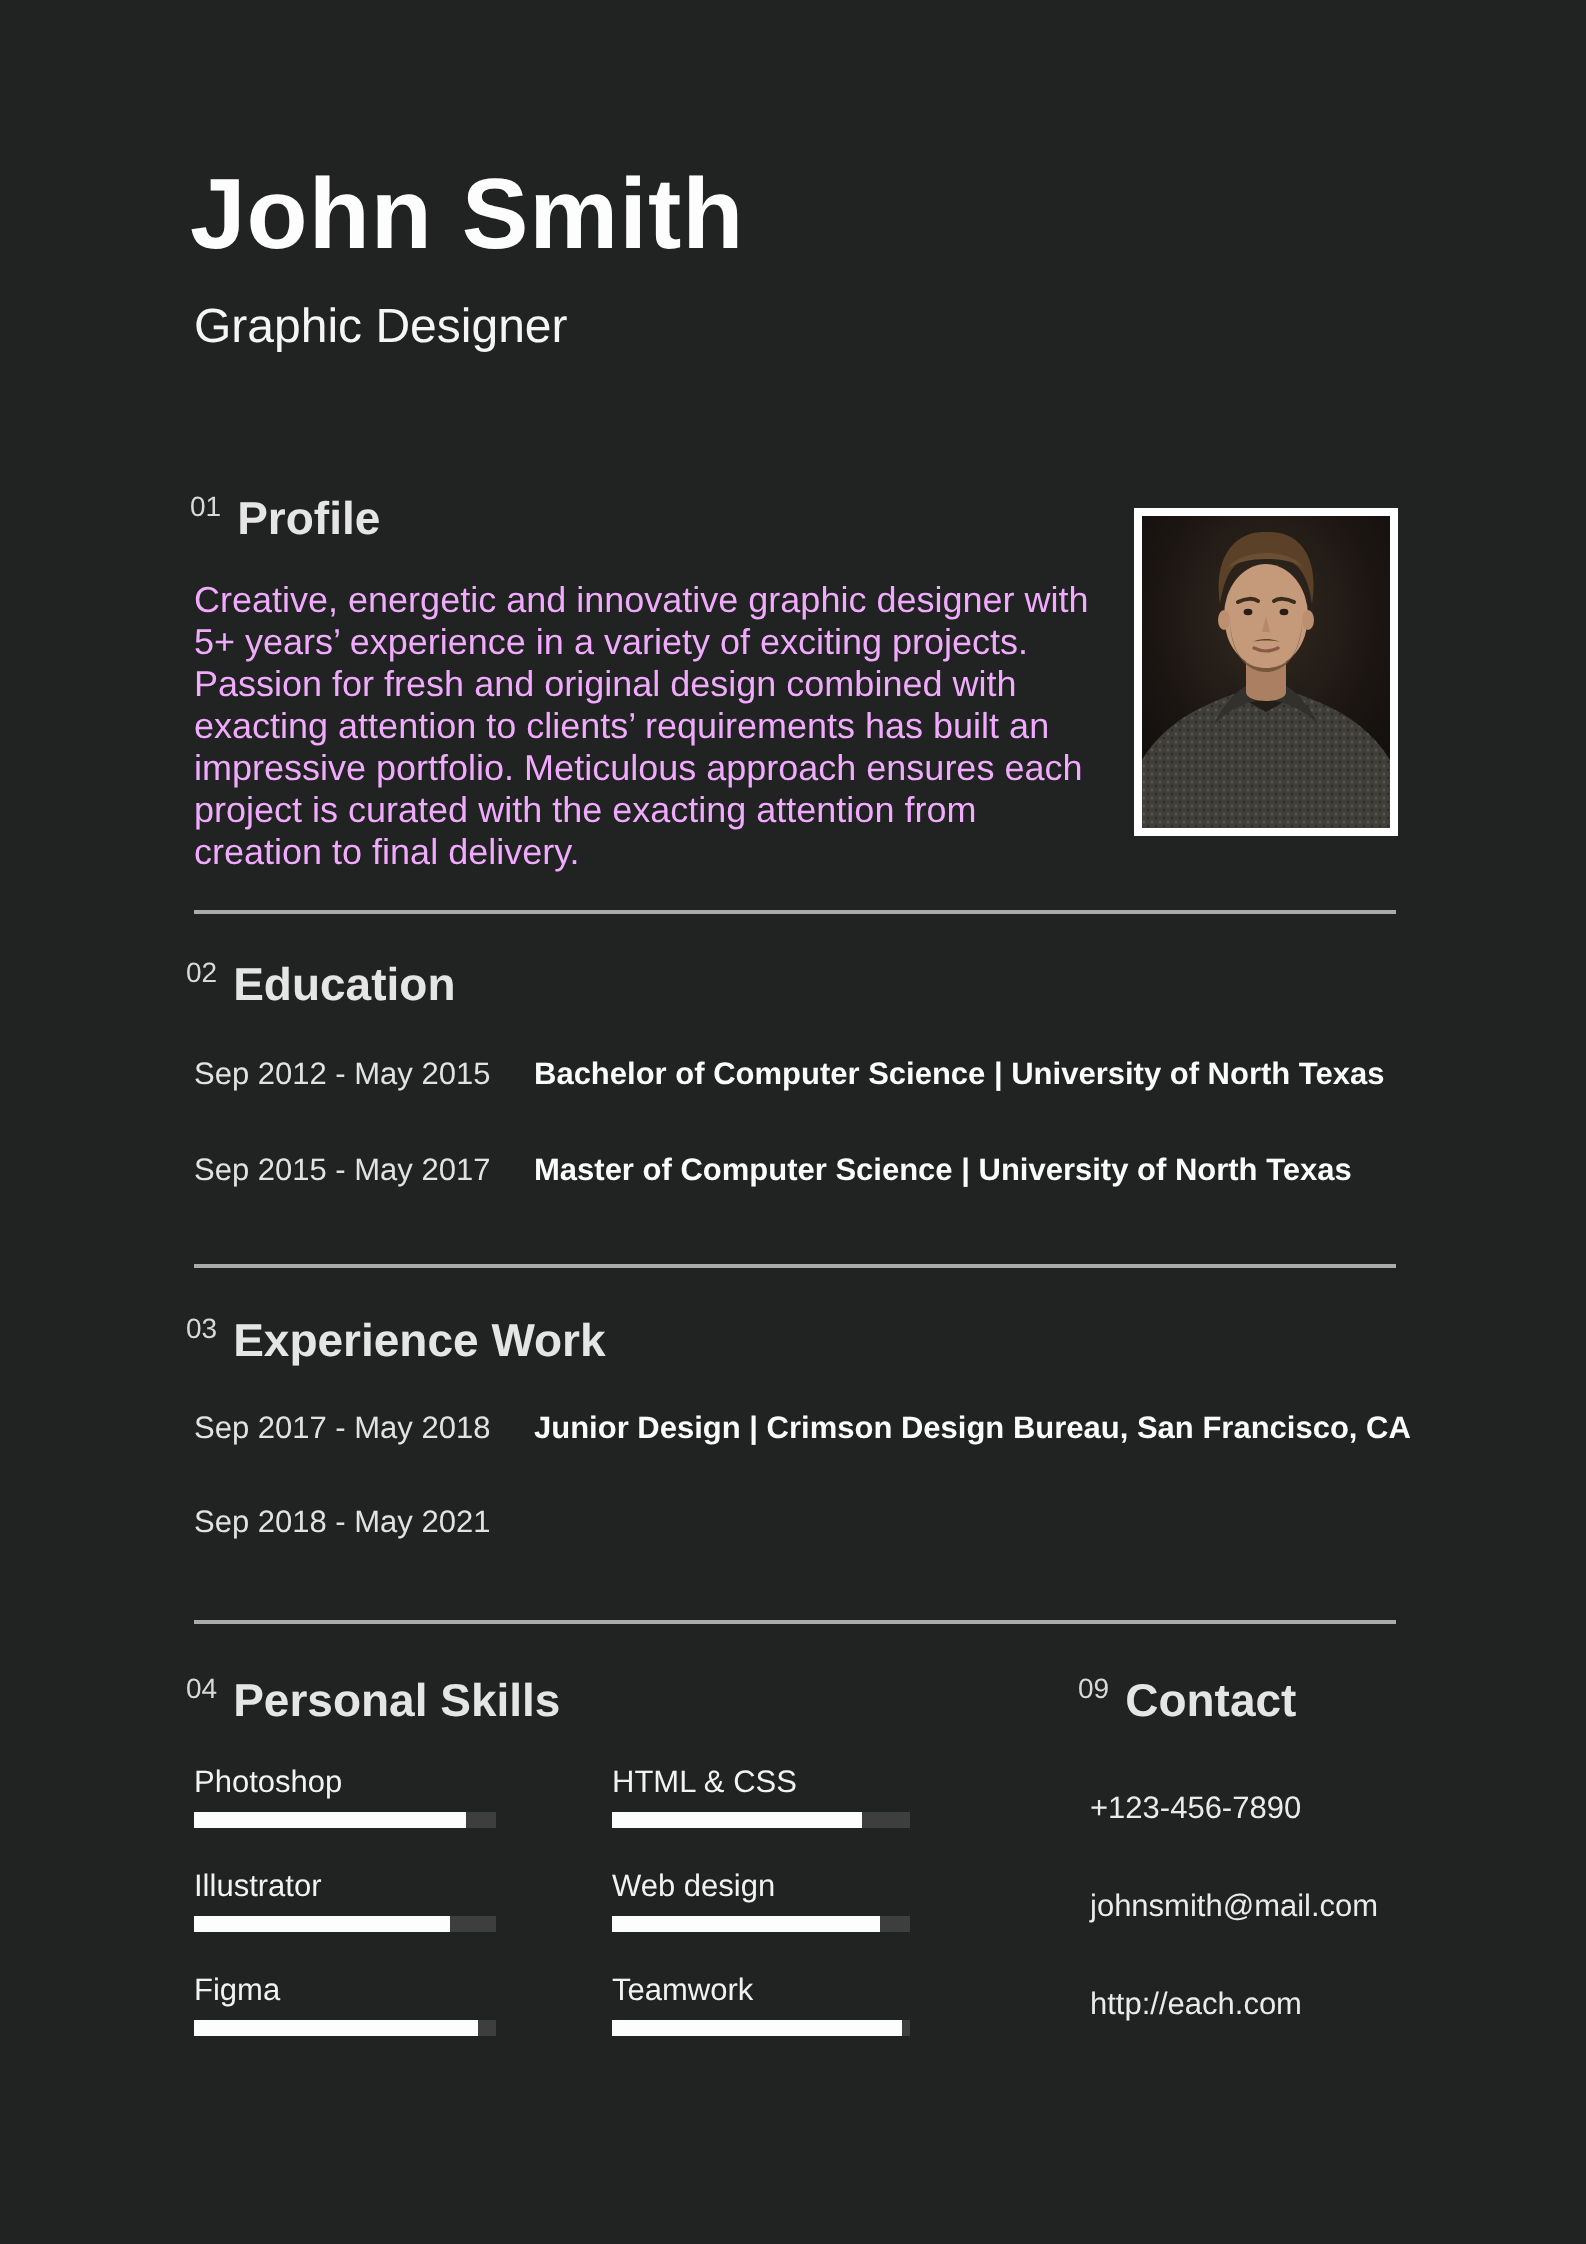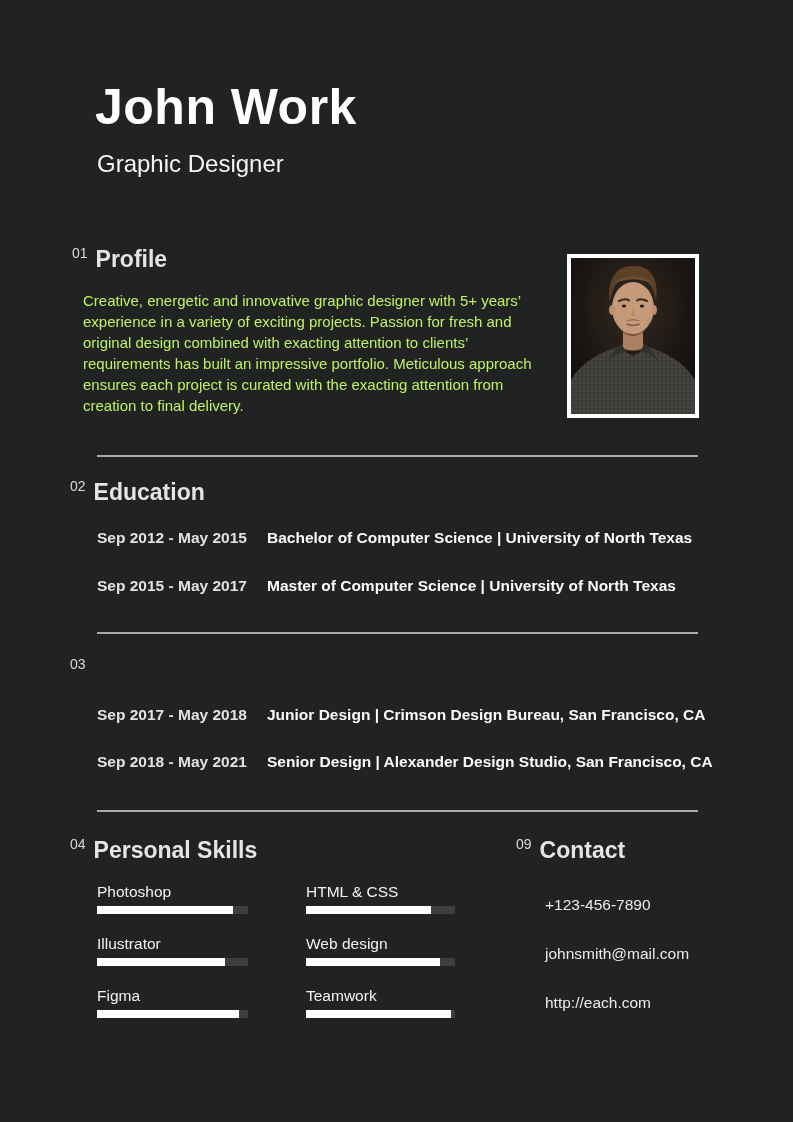--- a/index.html
+++ b/index.html
@@ -26,34 +26,34 @@
     font-size: 24px; font-weight: 400; color: #f5f5f5;
   }
   .tagline {
     position: absolute; right: 99px; top: 166px;
     text-align: right; font-size: 15.5px; line-height: 21px;
     color: #f0f0f0;
   }
 
   
   .section-head {
-    position: absolute; display: flex; align-items: flex-start; gap: 8px;
+    position: absolute; display: flex; align-items: flex-start; gap: 8px; margin-left: 23px;
   }
   .sec-num {
     font-size: 14px; color: #d9d9d9; line-height: 1; padding-top: 2px;
   }
   .sec-title {
     font-size: 23px; font-weight: 700; color: #e5e5e5; line-height: 1.15;
     margin-top: 2px;
   }
 
   
   .profile-body {
-    position: absolute; left: 83px; top: 290px; width: 452px;
-    font-size: 15px; line-height: 21px; color: #bef264;
+    position: absolute; left: 97px; top: 290px; width: 452px;
+    font-size: 18px; line-height: 21px; color: #f0abfc;
   }
 
   
   .photo-frame {
     position: absolute; left: 567px; top: 254px;
     width: 132px; height: 164px;
     background: #ffffff; padding: 4px;
   }
   .photo-frame svg { display: block; width: 100%; height: 100%; }
 
@@ -61,21 +61,21 @@
     position: absolute; left: 97px; width: 601px; height: 2px;
     background: #ababab;
   }
 
   
   .t-row {
     position: absolute; left: 97px; display: flex; align-items: baseline;
   }
   .t-period {
     width: 153px; flex: 0 0 153px;
-    font-size: 15.5px; font-weight: 700; color: #e2e2e2;
+    font-size: 15.5px; font-weight: 400; color: #e2e2e2;
   }
   .t-detail {
     margin-left: 17px;
     font-size: 15.5px; font-weight: 700; color: #fbfbfb;
     white-space: nowrap;
   }
 
   
   .skills-col { position: absolute; top: 884px; }
   .skills-col.left  { left: 97px;  width: 151px; }
@@ -96,21 +96,21 @@
   .contact-item {
     font-size: 15.5px; color: #ebebeb; line-height: 16px; margin-bottom: 33px;
     text-decoration: none; display: block;
   }
 </style>
 </head>
 <body>
 
 <div class="page">
 
-  <div class="name">John Work</div>
+  <div class="name">John Smith</div>
   <div class="job-title">Graphic Designer</div>
 
   <div class="section-head" style="left:72px; top:244px;">
     <span class="sec-num">01</span>
     <span class="sec-title">Profile</span>
   </div>
   <div class="profile-body">Creative, energetic and innovative graphic designer with 5+ years’ experience in a variety of exciting projects. Passion for fresh and original design combined with exacting attention to clients’ requirements has built an impressive portfolio. Meticulous approach ensures each project is curated with the exacting attention from creation to final delivery.</div>
 
   <div class="photo-frame">
     <svg viewBox="0 0 124 156" preserveAspectRatio="none">
@@ -169,28 +169,28 @@
   </div>
   <div class="t-row" style="top:577px;">
     <span class="t-period">Sep 2015 - May 2017</span>
     <span class="t-detail">Master of Computer Science | University of North Texas</span>
   </div>
 
   <div class="divider" style="top:632px;"></div>
 
   <div class="section-head" style="left:70px; top:655px;">
     <span class="sec-num">03</span>
+    <span class="sec-title">Experience Work</span>
   </div>
   <div class="t-row" style="top:706px;">
     <span class="t-period">Sep 2017 - May 2018</span>
     <span class="t-detail">Junior Design | Crimson Design Bureau, San Francisco, CA</span>
   </div>
   <div class="t-row" style="top:753px;">
     <span class="t-period">Sep 2018 - May 2021</span>
-    <span class="t-detail">Senior Design | Alexander Design Studio, San Francisco, CA</span>
   </div>
 
   <div class="divider" style="top:810px;"></div>
 
   <div class="section-head" style="left:70px; top:835px;">
     <span class="sec-num">04</span>
     <span class="sec-title">Personal Skills</span>
   </div>
 
   <div class="skills-col right">

